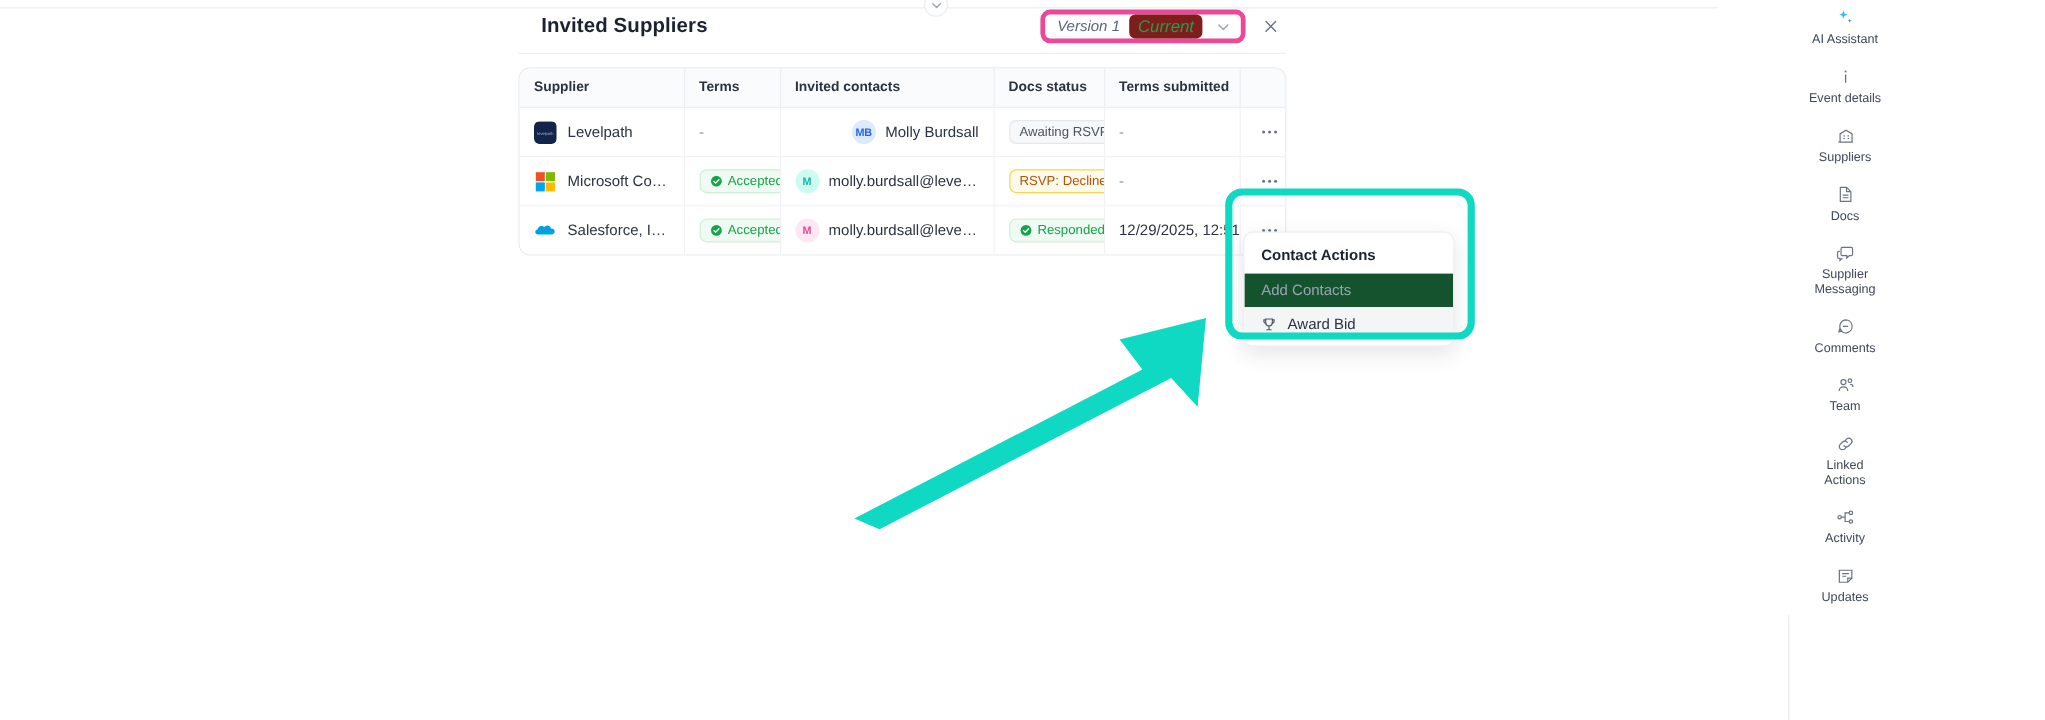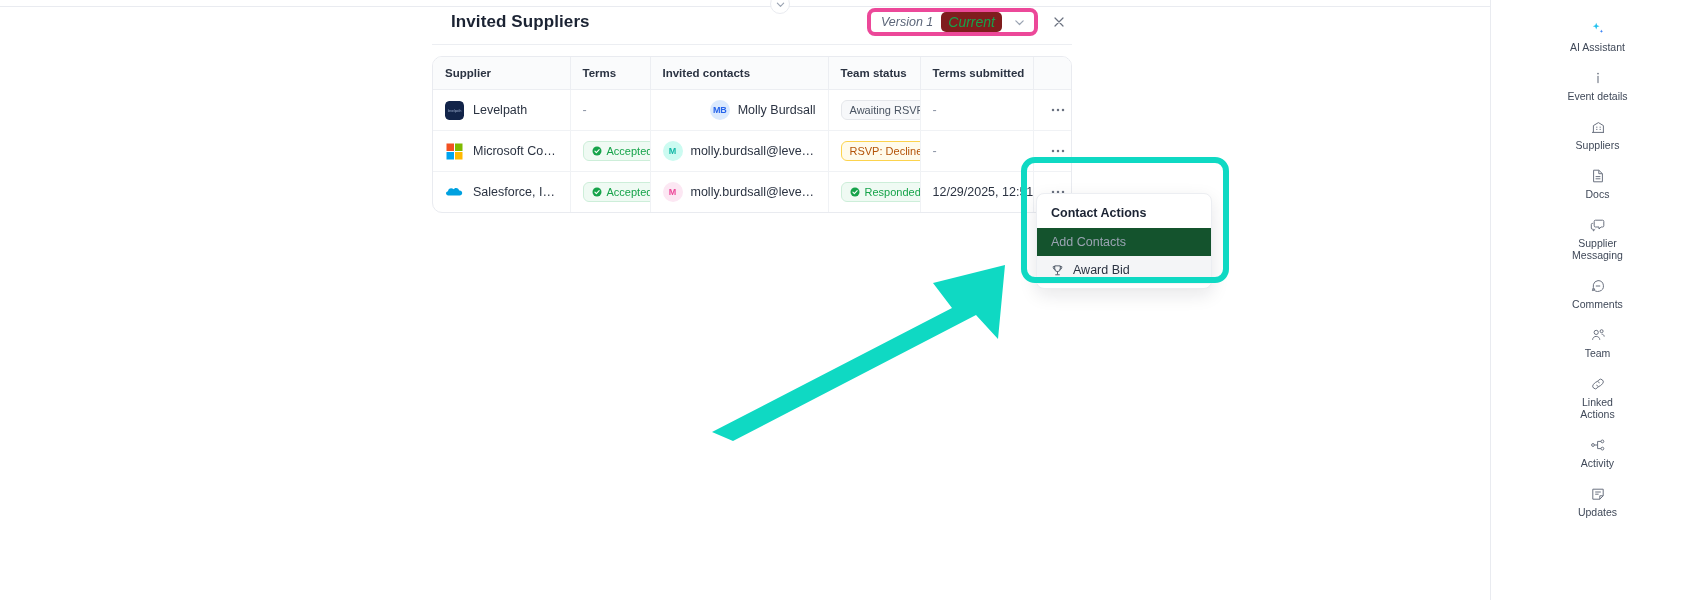--- a/index.html
+++ b/index.html
@@ -150,23 +150,23 @@
     pointer-events: none;
   }
   .arrow { position: absolute; left: 700px; top: 255px; pointer-events: none; }
 
   
   .rail-sep {
     position: absolute; left: 1490px; top: 0; width: 1px; height: 600px;
     background: #e9ebf0;
   }
   .rail {
-    position: absolute; left: 1491px; top: 0; width: 213px; height: 512px;
+    position: absolute; left: 1431px; top: 0; width: 213px; height: 512px;
     background: #fff; display: flex; flex-direction: column;
-    align-items: center; padding-top: 14px; gap: 2px;
+    align-items: center; gap: 2px;
   }
   .rail-item {
     width: 72px; display: flex; flex-direction: column; align-items: center;
     gap: 4px; padding: 6px 0 8px; border-radius: 8px;
   }
   .rail-icon { height: 17px; display: flex; align-items: center; justify-content: center; color: #6b7280; }
   .rail-icon svg { display: block; }
   .rail-label {
     font-size: 10.5px; color: #3f4858; text-align: center;
     line-height: 12px; white-space: pre-line;
@@ -215,21 +215,21 @@
           <col class="c-contacts">
         <col class="c-status">
           <col class="c-last">
           <col class="c-actions">
       </colgroup>
       <thead>
         <tr>
           <th>Supplier</th>
           <th>Terms</th>
           <th>Invited contacts</th>
-          <th>Team status</th>
+          <th>Docs status</th>
           <th>Terms submitted</th>
           <th></th>
         </tr>
       </thead>
       <tbody>
 
         <tr>
           <td>
             <div class="sup-cell">
               <span class="logo">

